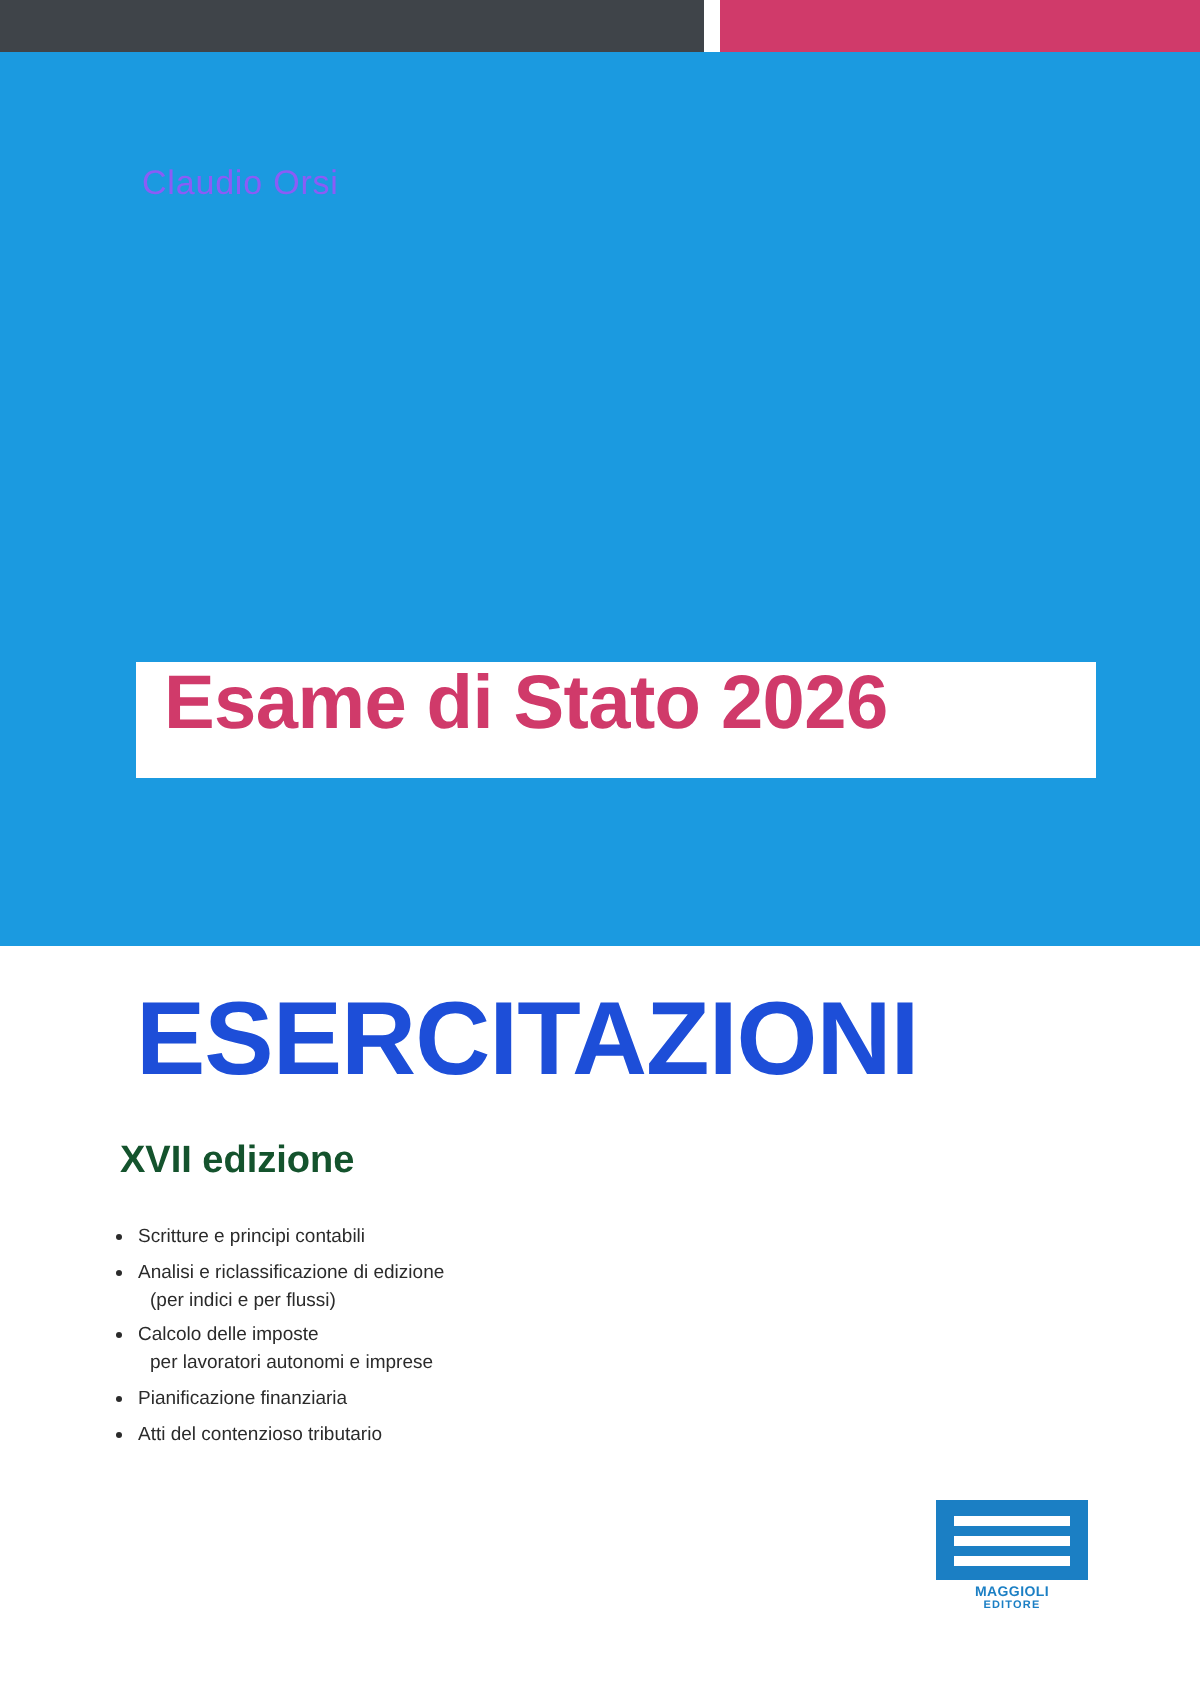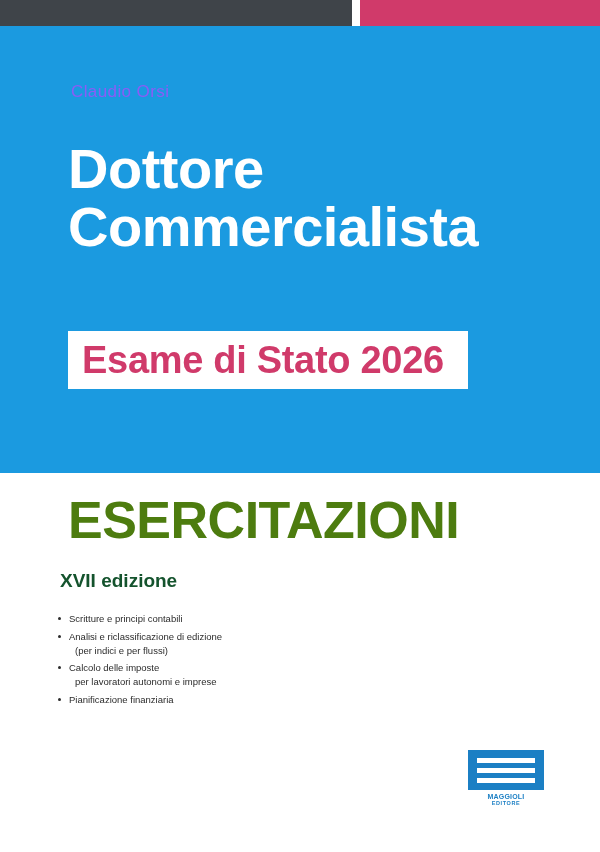--- a/index.html
+++ b/index.html
@@ -67,39 +67,38 @@
     line-height: 1.03;
     letter-spacing: -0.5px;
   }
   .main-title .line2 {
     display: block;
   }
   .exam-box {
     position: absolute;
     top: 331px;
     left: 68px;
-    width: 400px;
+    width: 480px;
     height: 58px;
     background: #ffffff;
     display: flex;
-    align-items: center;
   }
   .exam-box span {
     color: #d03a6a;
     font-weight: bold;
     font-size: 38px;
     margin-left: 14px;
     letter-spacing: -0.3px;
   }
   
   .esercitazioni {
     position: absolute;
     top: 490px;
     left: 68px;
-    color: #4d7c0f;
+    color: #1d4ed8;
     font-weight: bold;
     font-size: 52px;
     letter-spacing: -0.5px;
   }
   .edition {
     position: absolute;
     top: 570px;
     left: 60px;
     color: #14532d;
     font-weight: bold;
@@ -190,24 +189,20 @@
   <div class="top-strip">
     <div class="dark"></div>
     <div class="gapwhite"></div>
     <div class="pink"></div>
   </div>
 
   <div class="blue-panel"></div>
 
   <div class="author">Claudio Orsi</div>
 
-  <div class="main-title">
-    <span>Dottore</span>
-    <span class="line2">Commercialista</span>
-  </div>
 
   <div class="exam-box">
     <span>Esame di Stato 2026</span>
   </div>
 
   <div class="esercitazioni">ESERCITAZIONI</div>
 
   <div class="edition">XVII edizione</div>
 
   <div class="bullets">
@@ -218,20 +213,23 @@
       <div class="bullet">
         <p>Analisi e riclassificazione di edizione</p>
         <span class="sub">(per indici e per flussi)</span>
       </div>
       <div class="bullet">
         <p>Calcolo delle imposte</p>
         <span class="sub">per lavoratori autonomi e imprese</span>
       </div>
       <div class="bullet">
         <p>Pianificazione finanziaria</p>
+      </div>
+      <div class="bullet">
+        <p>Atti del contenzioso tributario</p>
       </div>
     </div>
   </div>
 
   <div class="logo">
     <div class="logo-bars">
       <i></i>
         <i></i>
         <i></i>
     </div>

